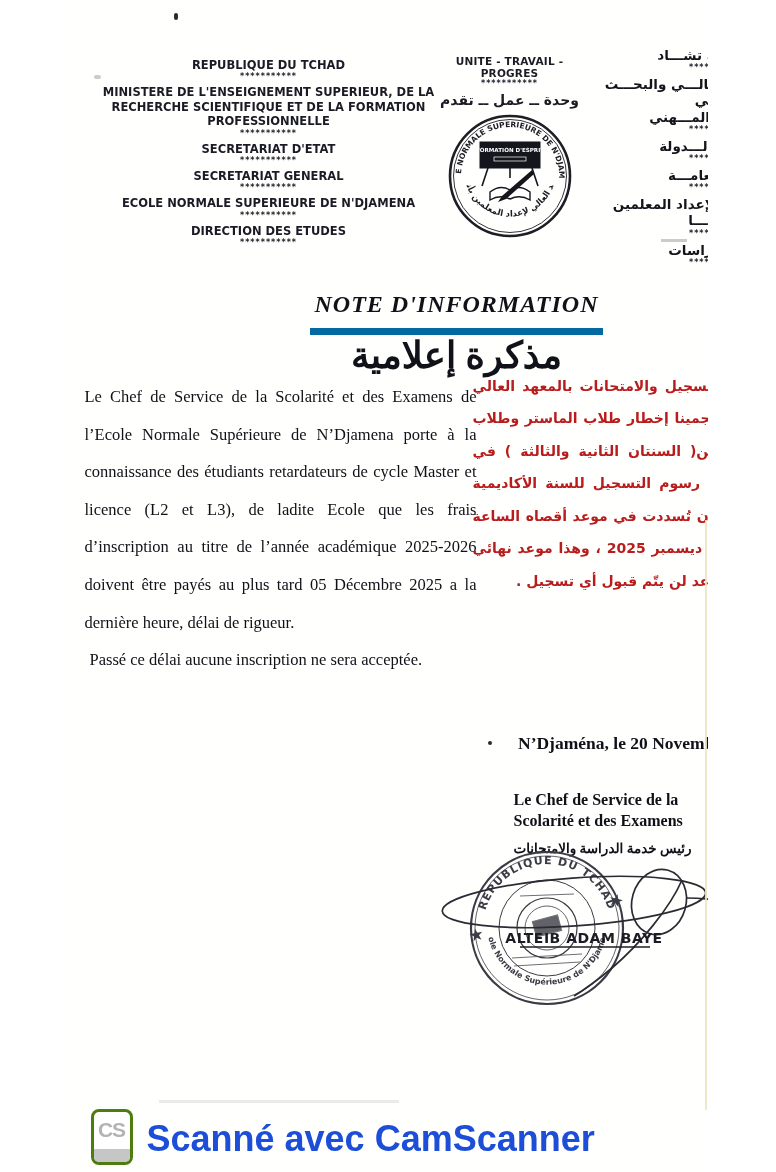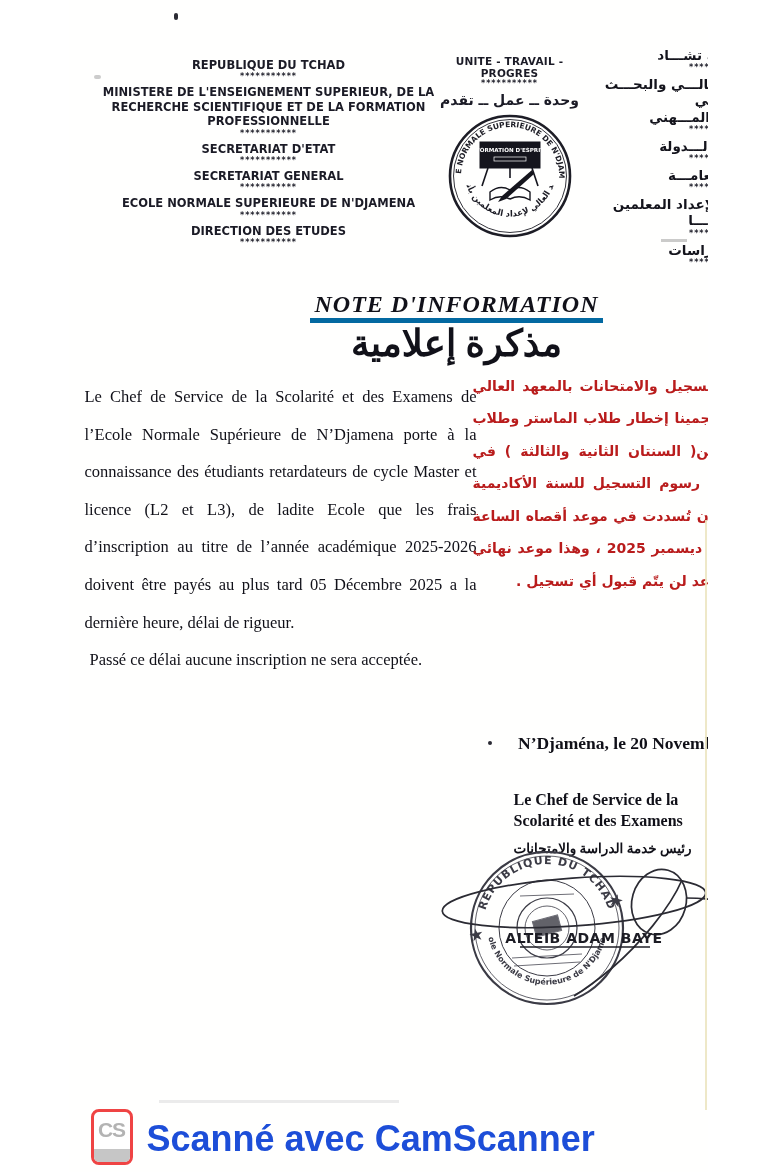--- a/index.html
+++ b/index.html
@@ -28,21 +28,21 @@
     position:absolute; left:526px; top:47px; width:246px; text-align:center;
     direction:rtl; font-family:"DejaVu Sans", sans-serif; font-weight:bold;
     font-size:13.5px; line-height:1.2; color:#14141c;
   }
   .logo-wrap { margin-top:4px; }
   
   .title-block { position:absolute; left:0; top:291px; width:776px; text-align:center; }
   .title-fr {
     display:inline-block; font-family:"Liberation Serif", serif;
     font-style:italic; font-weight:bold; font-size:24px; letter-spacing:1px;
-    border-bottom:5px solid #0369a1; padding:0 4px 0 4px; color:#111119;
+    border-bottom:7px solid #0369a1; padding:0 4px 10px 4px; color:#111119;
   }
   .title-ar { font-size:37px; font-weight:bold; direction:rtl; line-height:1.1; margin-top:1px; color:#111119; }
   
   .body-fr {
     position:absolute; left:16px; top:378px; width:392px;
     font-size:16.5px; line-height:2.28; text-align:justify; color:#101018;
   }
   .body-fr p { margin:0; }
   .body-fr .p2 { padding-left:5px; }
   .body-ar {
@@ -62,21 +62,21 @@
   .sig-ar {
     font-family:Liberation Serif, serif; font-weight:bold; font-size:13.5px;
     direction:rtl; margin-top:8px;
   }
   
   .stamp { position:absolute; left:365px; top:850px; }
   
   .watermark { position:absolute; left:22px; top:1106px; height:60px; }
   .cs-badge {
     position:absolute; left:0; top:3px; width:36px; height:50px;
-    border:3px solid #ef4444; border-radius:8px; background:#ffffff;
+    border:3px solid #4d7c0f; border-radius:8px; background:#ffffff;
   }
   .cs-letters {
     position:absolute; left:0; top:6px; width:36px; text-align:center;
     font-family:"Liberation Sans", sans-serif; font-weight:bold;
     font-size:21px; color:#b3b3b3; letter-spacing:-1px;
   }
   .cs-tab {
     position:absolute; left:0; bottom:0; width:36px; height:13px;
     background:#c6c6c6; border-radius:0 0 5px 5px;
   }

